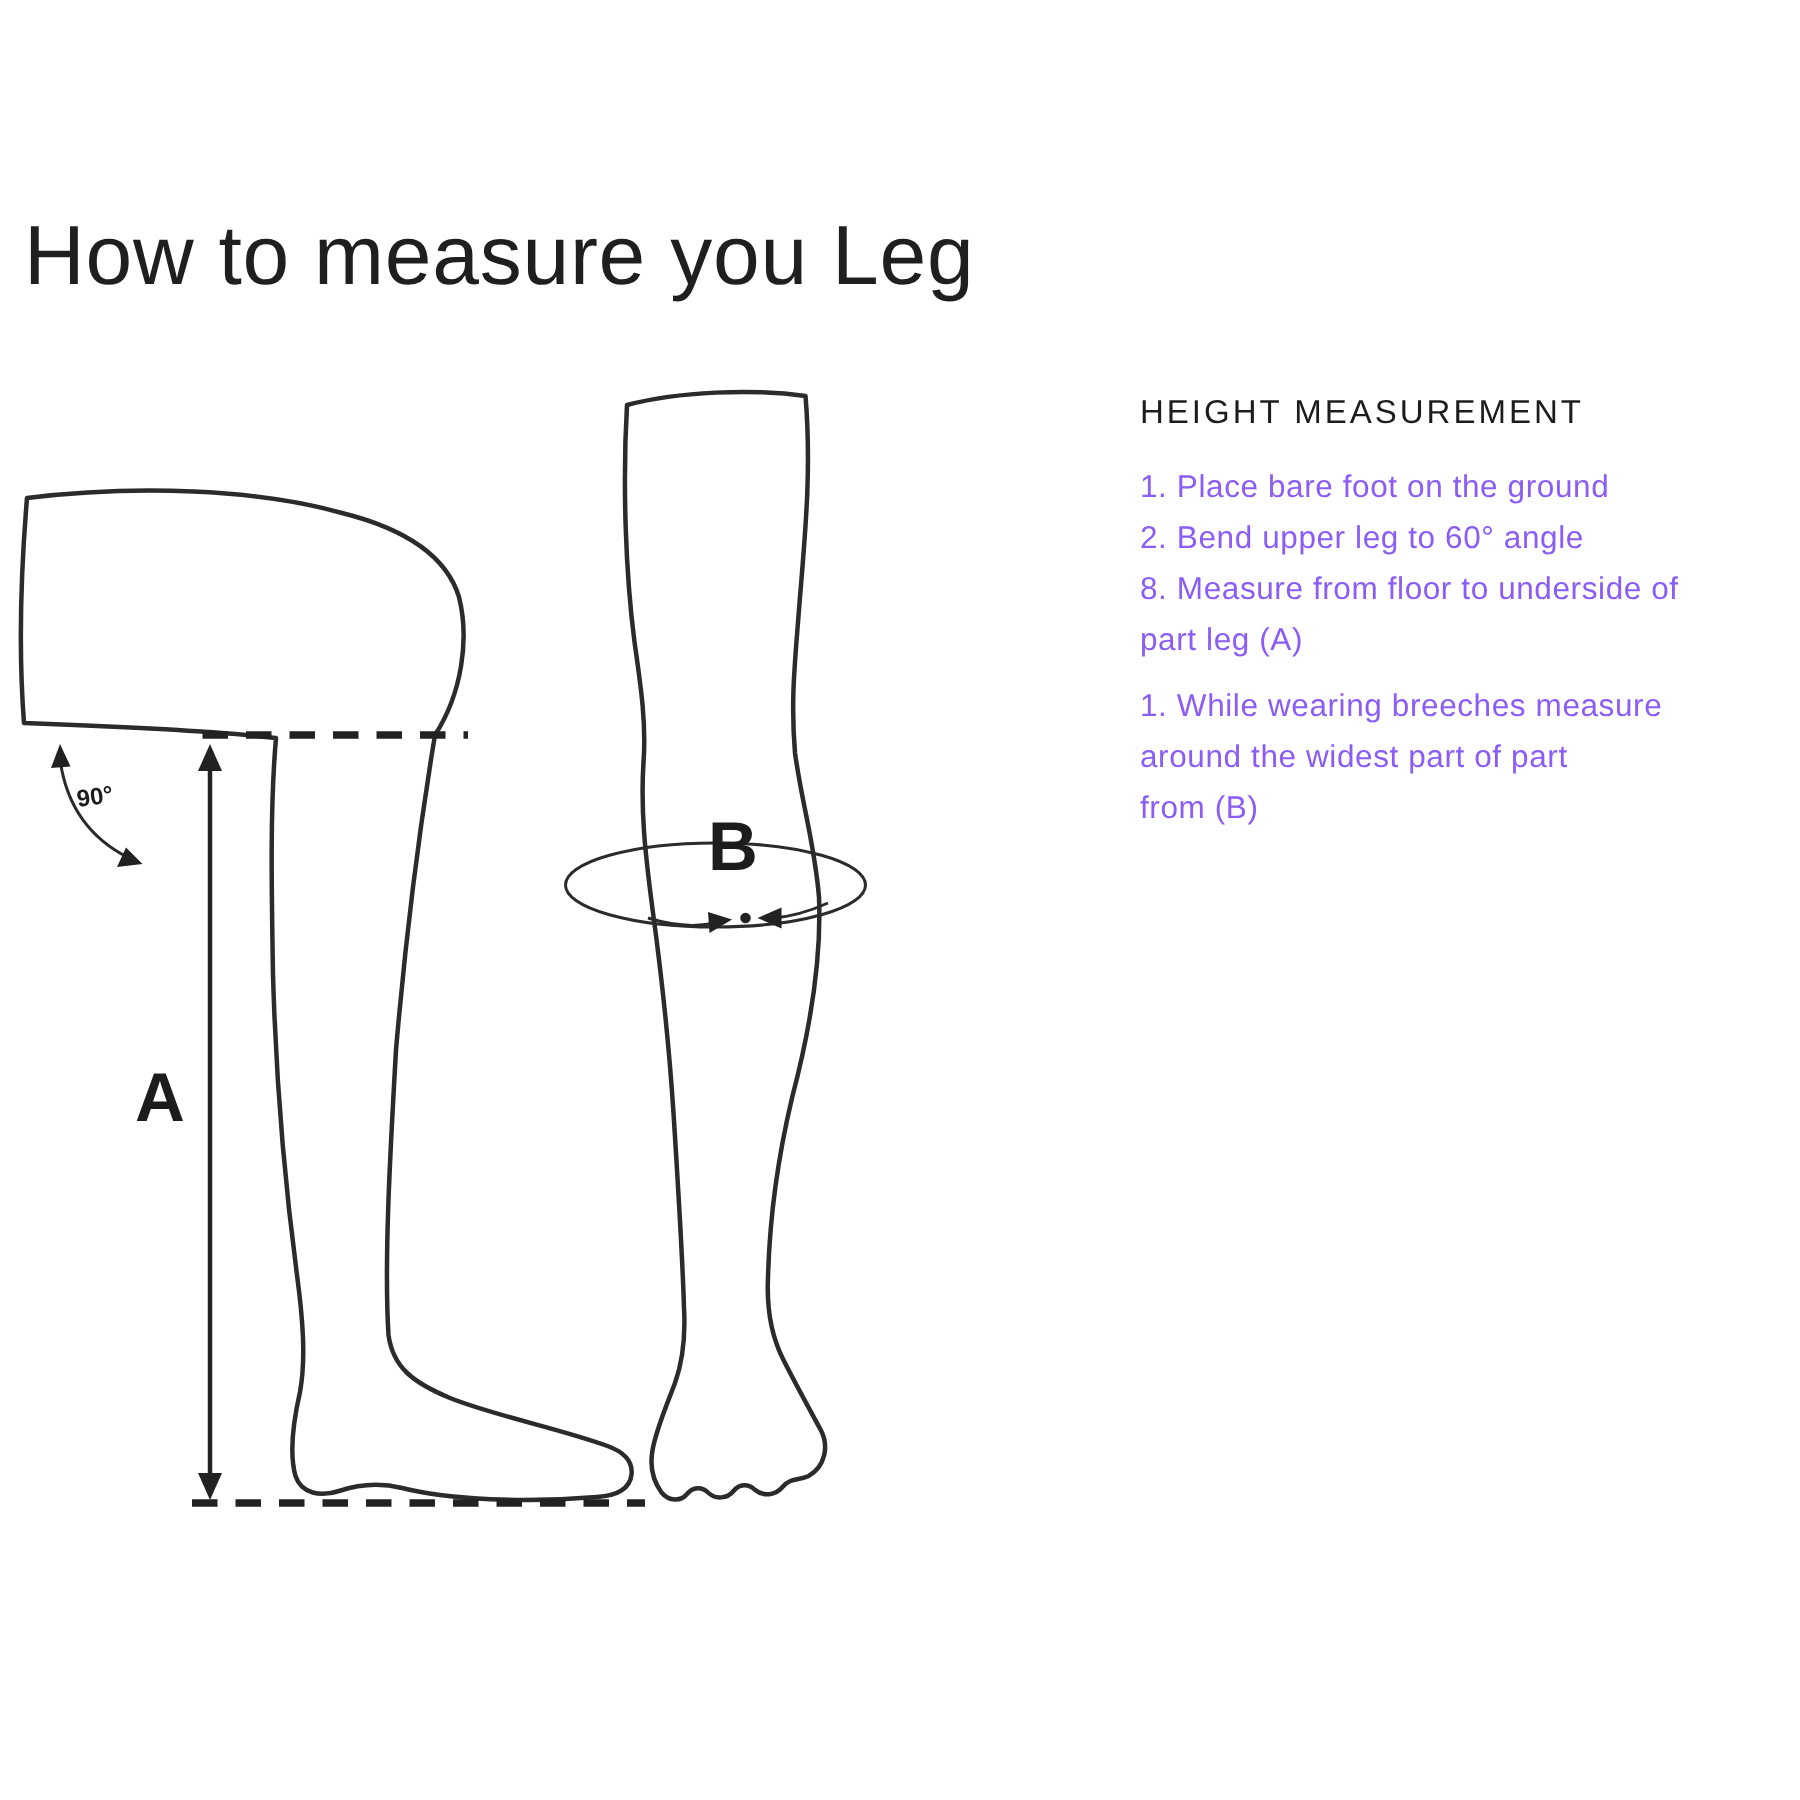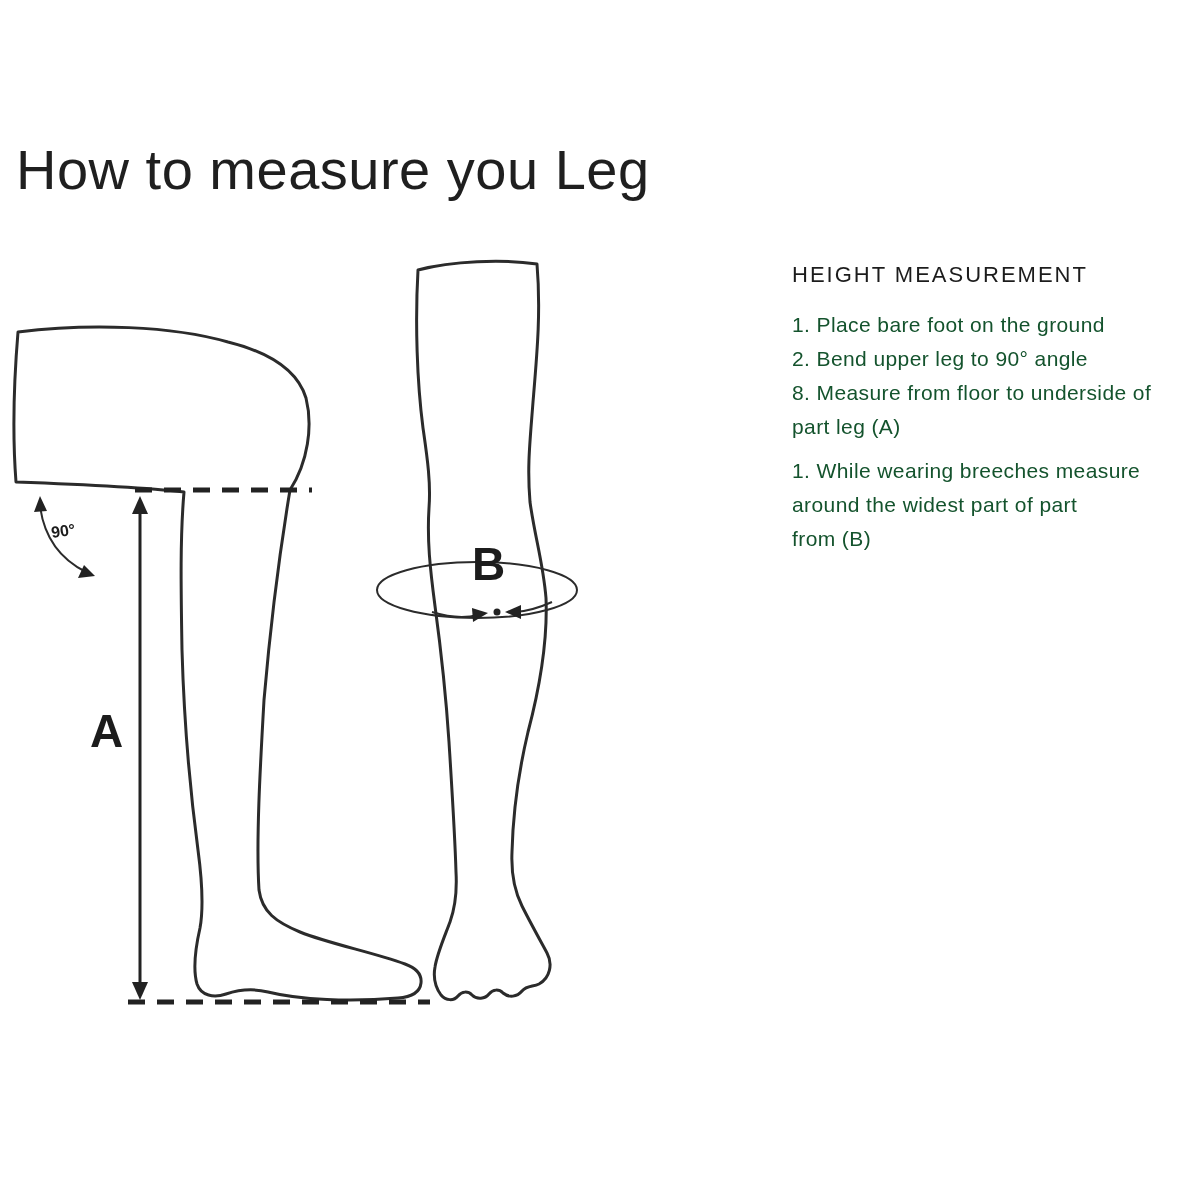--- a/index.html
+++ b/index.html
@@ -69,40 +69,40 @@
     fill: #1c1c1c;
   }
   .label-small {
     font-family: "Liberation Sans", sans-serif;
     font-weight: bold;
     font-size: 16px;
     fill: #1c1c1c;
   }
   .instructions {
     position: absolute;
-    left: 792px;
+    left: 760px;
     top: 262px;
     width: 390px;
   }
   .instr-heading {
     margin: 0 0 20px 0;
     font-size: 22px;
     font-weight: 400;
     letter-spacing: 2px;
     color: #1c1c1c;
   }
   .instr-heading.second {
     margin-top: 30px;
   }
   .instr-line {
     margin: 0;
     font-size: 21px;
     line-height: 34px;
     letter-spacing: 0.4px;
-    color: #14532d;
+    color: #8b5cf6;
   }
   .instr-group {
     margin-bottom: 10px;
   }
 </style>
 </head>
 <body>
 
 <div class="page">
 
@@ -191,21 +191,21 @@
       </g>
     </g>
   </svg>
 
   <div class="instructions">
 
     <h2 class="instr-heading">HEIGHT MEASUREMENT</h2>
 
     <div class="instr-group">
       <p class="instr-line">1. Place bare foot on the ground</p>
-      <p class="instr-line">2. Bend upper leg to 90° angle</p>
+      <p class="instr-line">2. Bend upper leg to 60° angle</p>
       <p class="instr-line">8. Measure from floor to underside of</p>
       <p class="instr-line">part leg (A)</p>
     </div>
 
 
     <div class="instr-group">
       <p class="instr-line">1. While wearing breeches measure</p>
       <p class="instr-line">around the widest part of part</p>
       <p class="instr-line">from (B)</p>
     </div>

